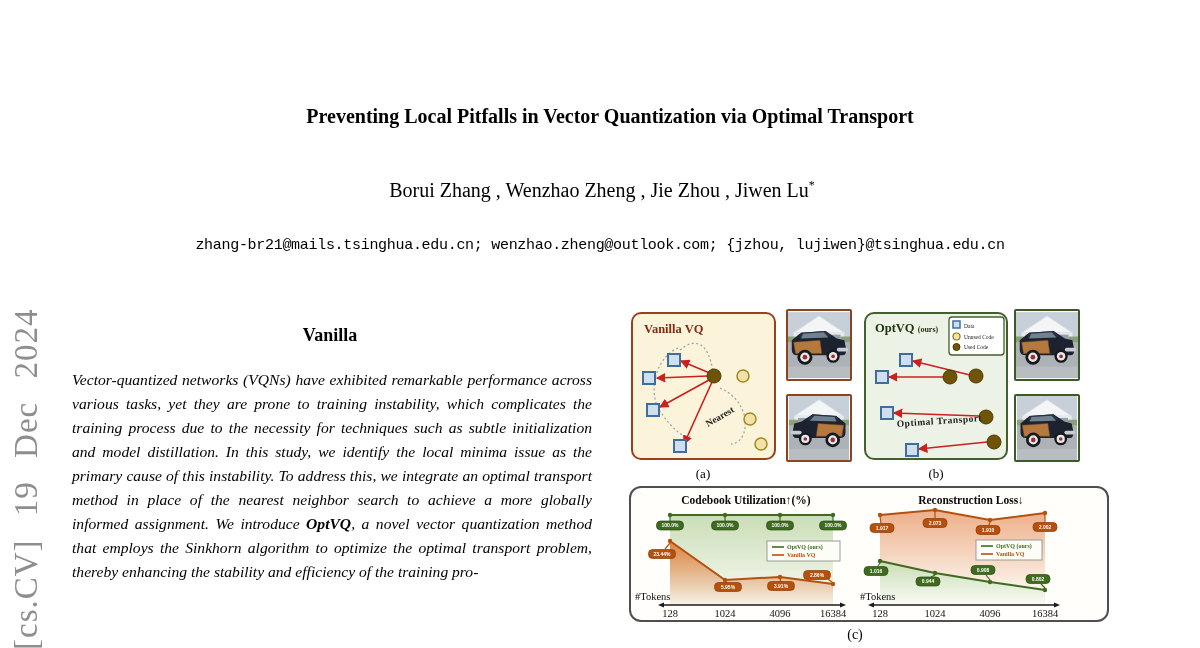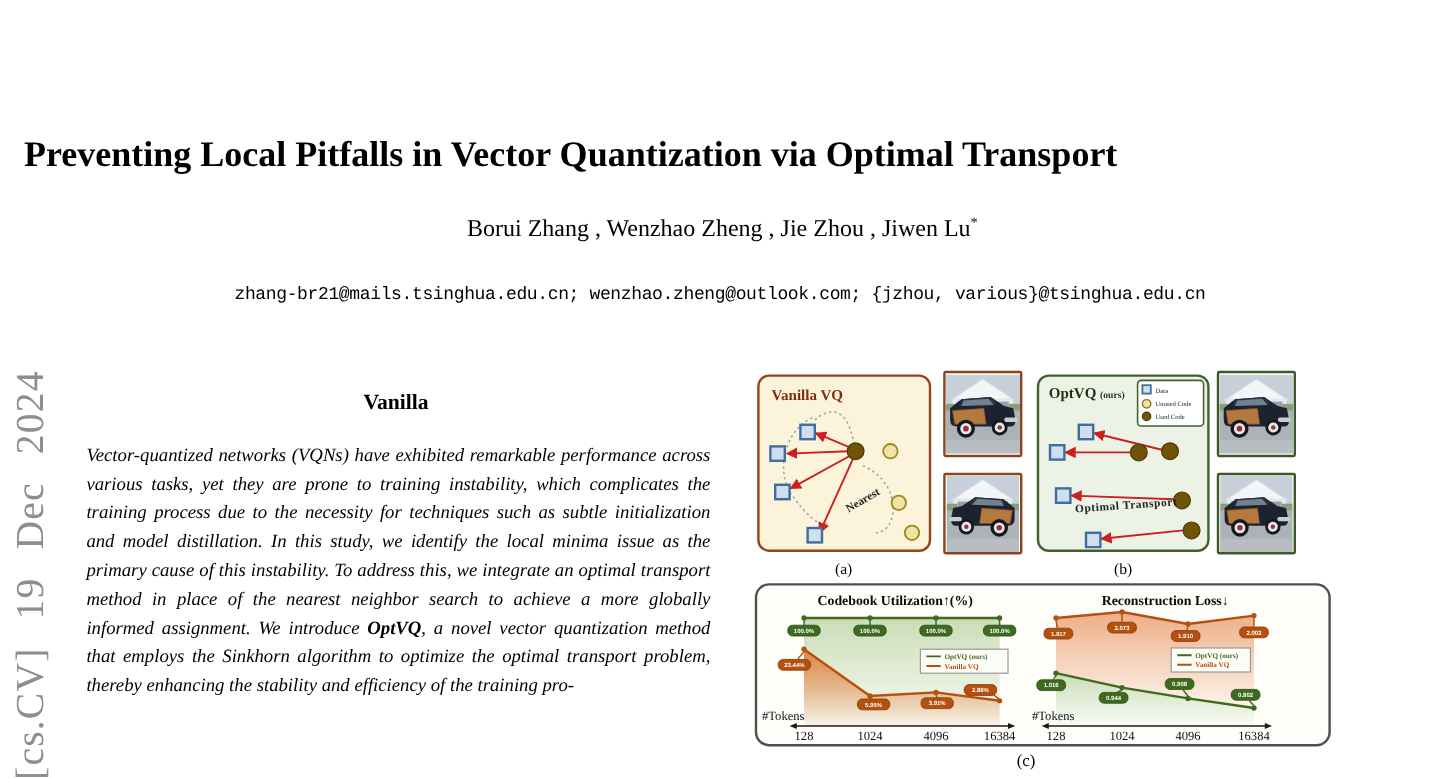--- a/index.html
+++ b/index.html
@@ -1,32 +1,32 @@
 <!DOCTYPE html>
 <html><head>
 <meta charset="utf-8">
 <style>
   html,body{margin:0;padding:0;background:#fff;}
   .page{position:relative;width:1200px;height:648px;background:#ffffff;overflow:hidden;
         font-family:"Liberation Serif",serif;color:#000;}
   .watermark{position:absolute;left:8px;top:650px;transform:rotate(-90deg);transform-origin:0 0;
         font:33px "Liberation Serif",serif;color:#8e8e8e;white-space:nowrap;word-spacing:14px;letter-spacing:1px;}
-  .paper-title{position:absolute;left:0;right:0;top:92px;text-align:left;padding-left:20px;
-        font-size:30px;font-weight:bold;}
+  .paper-title{position:absolute;left:0;right:0;top:92px;text-align:center;padding-left:20px;
+        font-size:20px;font-weight:bold;}
   .authors{position:absolute;left:0;right:0;top:178px;text-align:center;padding-left:4px;font-size:20px;}
   .authors sup{font-size:12px;}
   .affiliation{position:absolute;left:0;right:0;top:204px;text-align:center;padding-left:20px;font-size:20px;}
   .emails{position:absolute;left:0;right:0;top:237px;text-align:center;
         font:15px "Liberation Mono",monospace;letter-spacing:-0.3px;}
   .abstract-head{position:absolute;left:70px;width:520px;top:310px;text-align:center;
         font-size:18px;font-weight:bold;}
   .abstract-body{position:absolute;left:72px;width:520px;top:352px;
         font-size:15.6px;font-style:italic;line-height:24px;text-align:justify;}
   .abstract-body b{font-style:italic;}
-  .panel{position:absolute;border-radius:10px;box-sizing:border-box;}
+  .panel{position:absolute;border-radius:10px;box-sizing:border-box;text-align:center;}
   .panel-a{left:631px;top:312px;width:145px;height:148px;border:2.5px solid #96431d;background:#fcf4da;}
   .panel-b{left:864px;top:312px;width:144px;height:148px;border:2.5px solid #42602c;background:#edf2e6;}
   .panel-c{left:629px;top:486px;width:480px;height:136px;border:2px solid #4f4f4f;border-radius:12px;background:#fffefb;}
   .thumb{position:absolute;width:66px;box-sizing:border-box;overflow:hidden;border-radius:2px;}
   .thumb svg{display:block;}
   .thumb-a{border:2px solid #8a4520;}
   .thumb-b{border:2px solid #3c5a26;}
   .flip svg{transform:scaleX(-1);}
   .recon-label{position:absolute;width:66px;text-align:center;font:bold 7px "Liberation Serif",serif;margin-top:40px;}
   .recon-a{color:#7c2d12;}
@@ -73,21 +73,21 @@
       </symbol>
     </defs>
   </svg>
 
   <div class="watermark">[cs.CV] 19 Dec 2024</div>
 
   <h1 class="paper-title">Preventing Local Pitfalls in Vector Quantization via Optimal Transport</h1>
   <div class="authors">
     <span>Borui Zhang , Wenzhao Zheng , Jie Zhou , Jiwen Lu</span><sup>*</sup>
   </div>
-  <div class="emails">zhang-br21@mails.tsinghua.edu.cn; wenzhao.zheng@outlook.com; {jzhou, various}@tsinghua.edu.cn</div>
+  <div class="emails">zhang-br21@mails.tsinghua.edu.cn; wenzhao.zheng@outlook.com; {jzhou, lujiwen}@tsinghua.edu.cn</div>
 
   <h2 class="abstract-head">Vanilla</h2>
   <p class="abstract-body"><span>Vector-quantized networks (VQNs) have exhibited remarkable performance across various tasks, yet they are prone to training instability, which complicates the training process due to the necessity for techniques such as subtle initialization and model distillation. In this study, we identify the local minima issue as the primary cause of this instability. To address this, we integrate an optimal transport method in place of the nearest neighbor search to achieve a more globally informed assignment. We introduce </span><b><i>OptVQ</i></b><span>, a novel vector quantization method that employs the Sinkhorn algorithm to optimize the optimal transport problem, thereby enhancing the stability and efficiency of the training pro-</span></p>
 
   <div class="panel panel-a">
     <svg width="140" height="143" viewBox="0 0 140 143">
       <defs>
         <marker id="arrA" viewBox="0 0 8 8" refX="7" refY="4" markerWidth="6" markerHeight="6" orient="auto">
           <polygon points="0,0 8,4 0,8" fill="#cc1f1f"></polygon>
         </marker>

